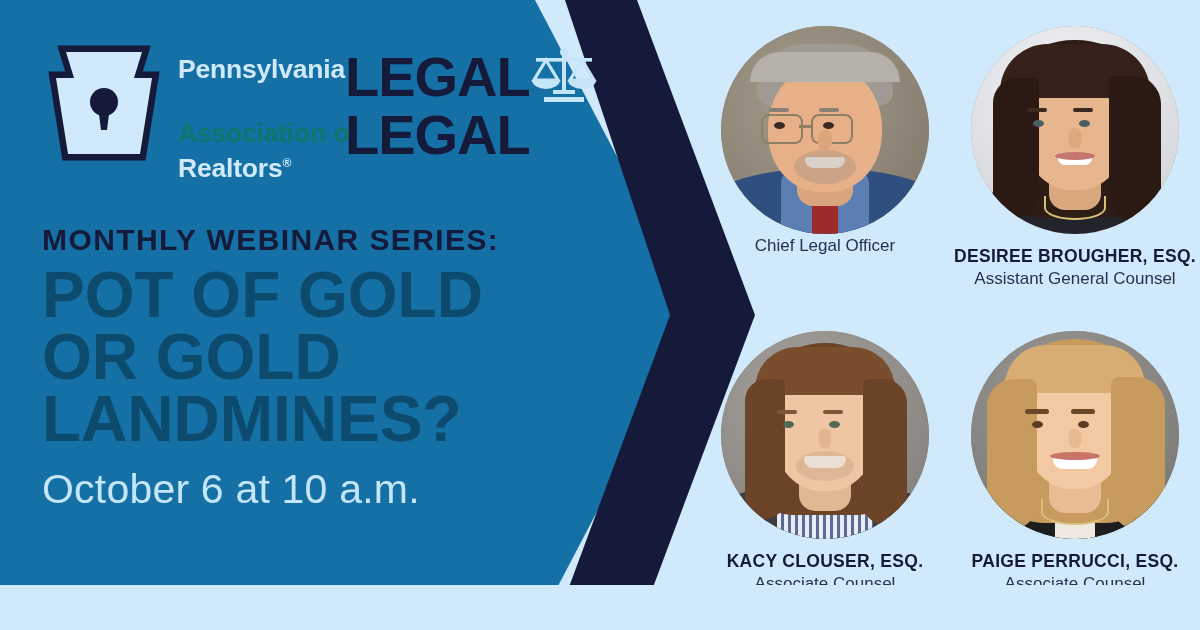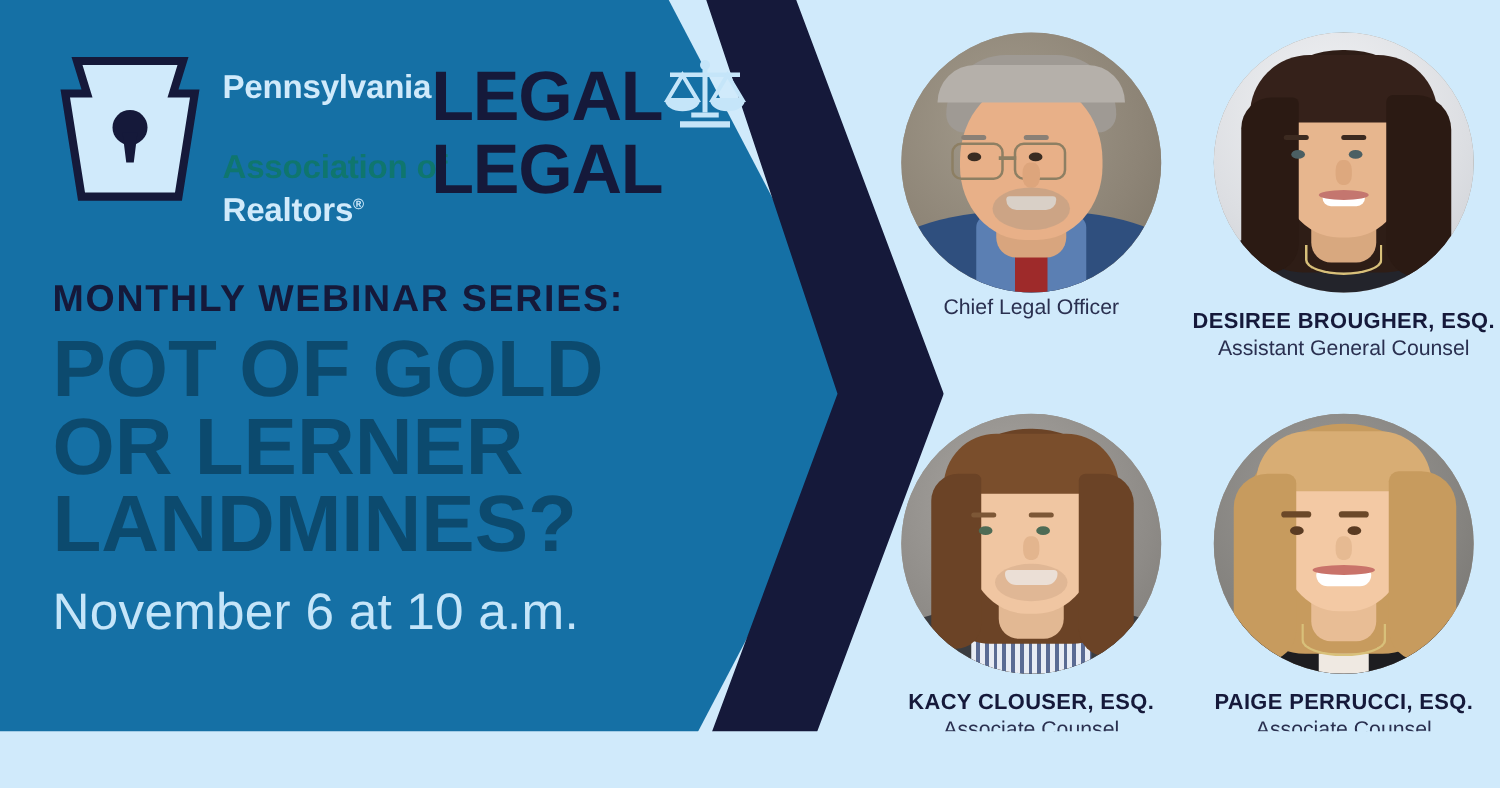--- a/index.html
+++ b/index.html
@@ -140,24 +140,24 @@
     </div>
     <div class="lc-row lc-row2">
       <div class="lc-word">LEGAL</div>
     </div>
   </div>
 
   <div class="headline">
     <div class="eyebrow">MONTHLY WEBINAR SERIES:</div>
     <div class="big">
       <span class="l">POT OF GOLD</span>
-      <span class="l">OR LERNER</span>
+      <span class="l">OR GOLD</span>
       <span class="l">LANDMINES?</span>
     </div>
-    <div class="date">November 6 at 10 a.m.</div>
+    <div class="date">October 6 at 10 a.m.</div>
   </div>
 
   <div class="speakers">
 
     <div class="speaker sp-top">
       <div class="photo">
         <div class="p-bg" style="background:radial-gradient(circle at 40% 35%, #a39b8c 0%, #8d8476 60%, #7b7365 100%);"></div>
         <div class="p-shoulders" style="width:230px;height:70px;bottom:-4px;background:#2f4f7e;"></div>
         <div class="p-collar" style="width:88px;height:62px;background:#5b7fb3;border-radius:10px 10px 0 0;"></div>
         <div class="p-tie" style="width:26px;height:42px;background:#9e2a2a;border-radius:4px 4px 0 0;"></div>

